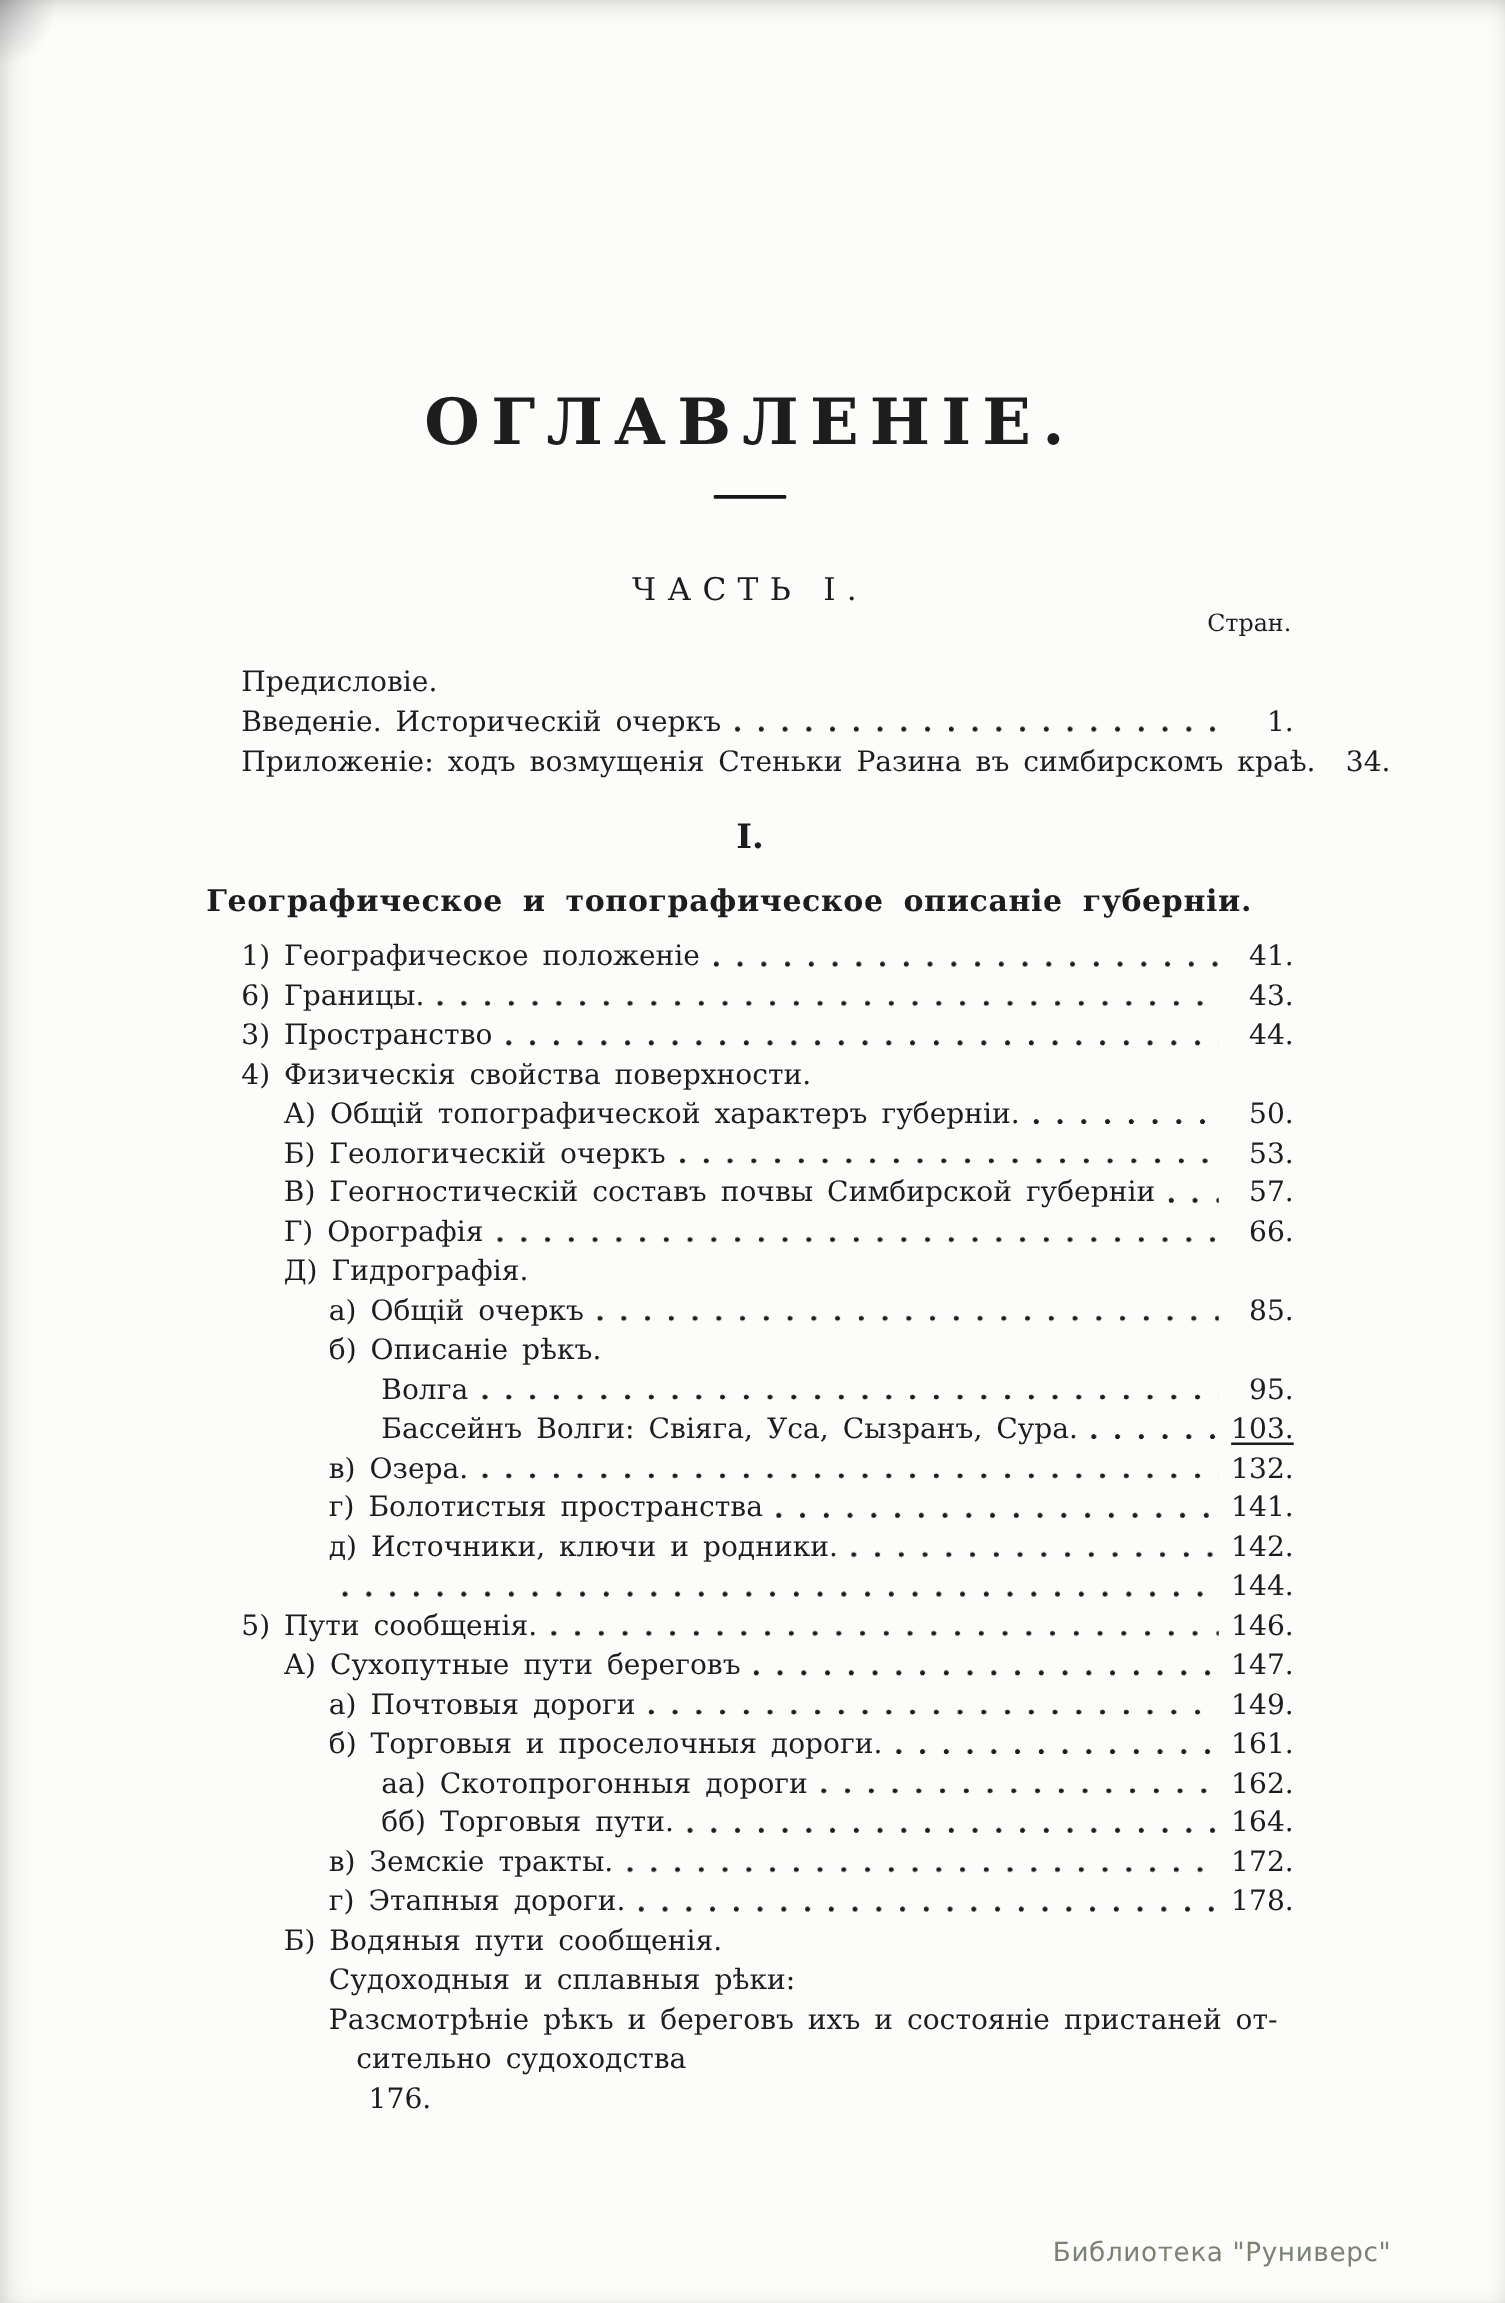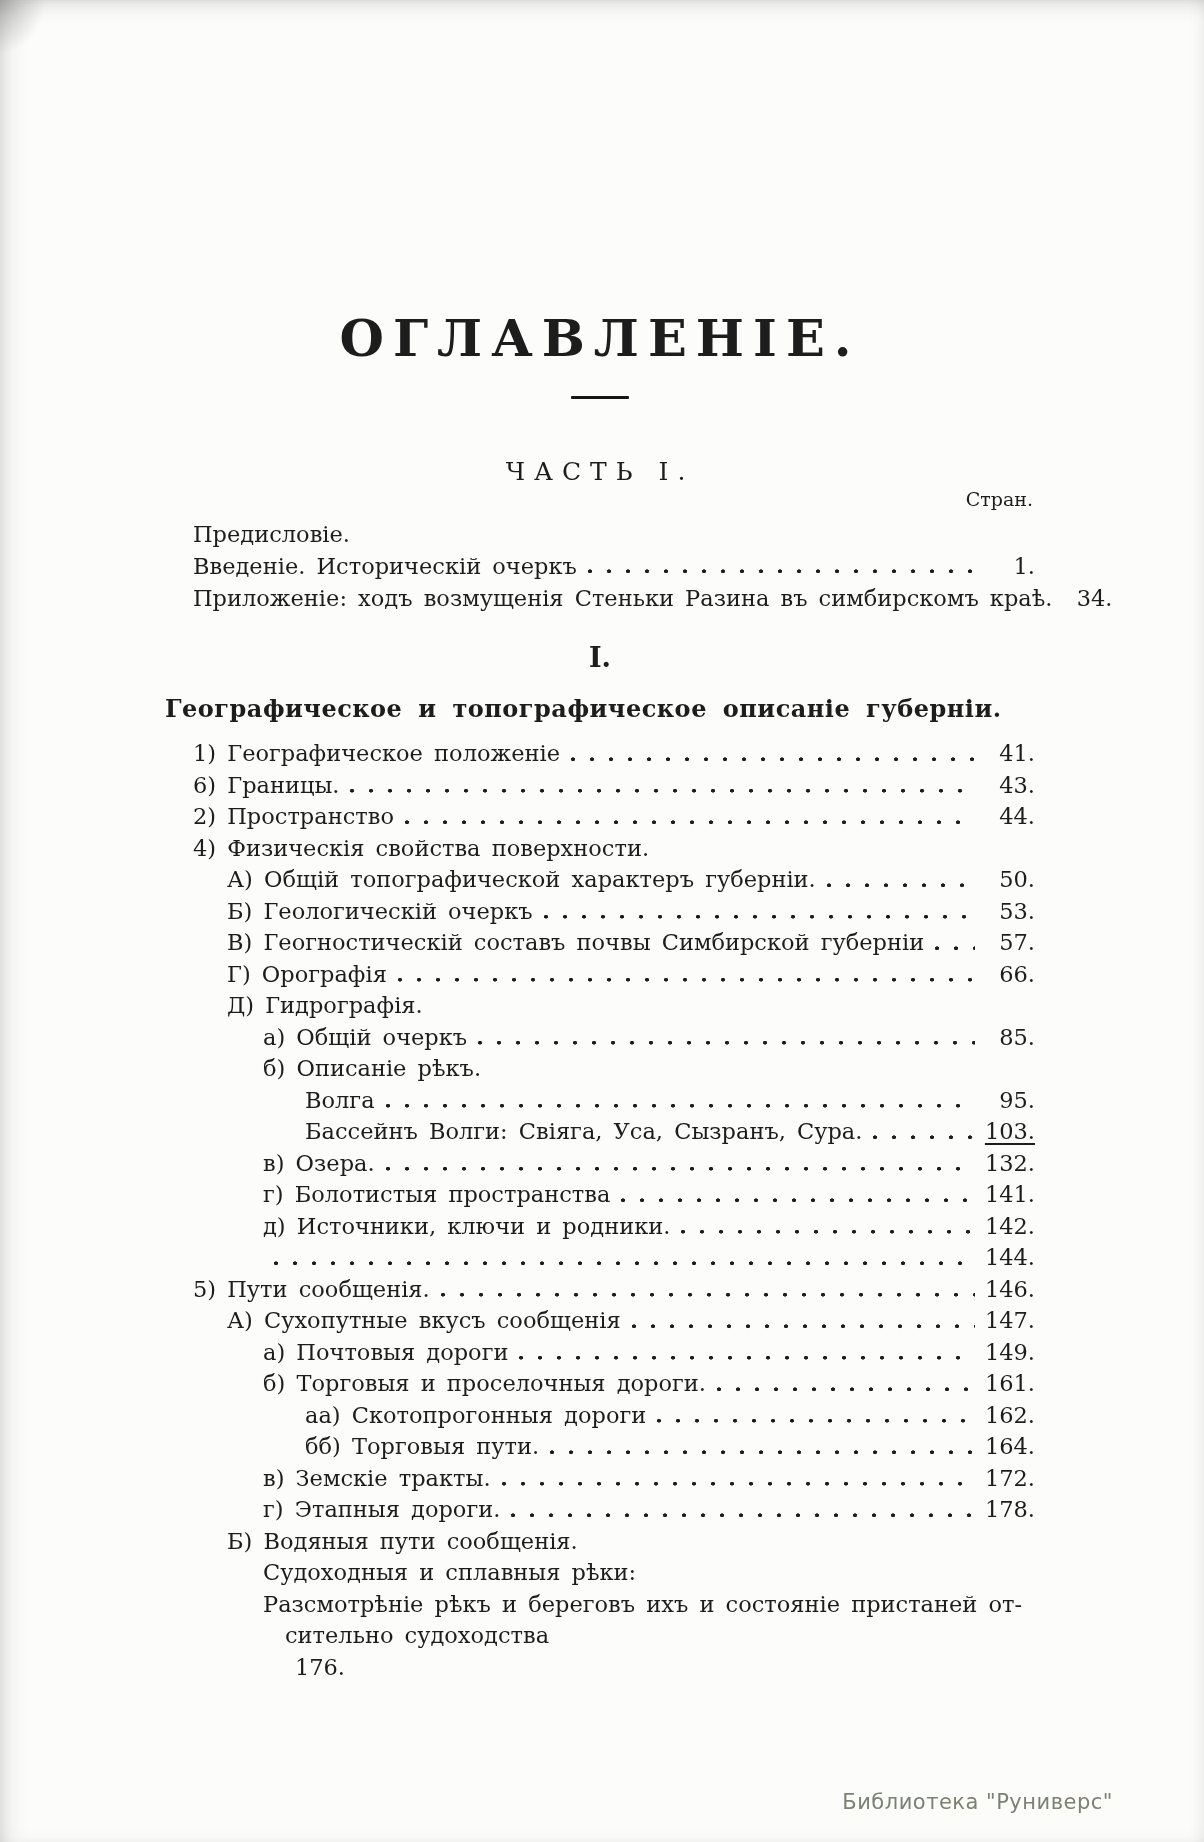--- a/index.html
+++ b/index.html
@@ -32,21 +32,21 @@
     word-spacing:2px;
   }
   .rule{width:58px;height:3px;background:#161616;margin:30px auto 0;border-radius:1px;}
   .part{
     text-align:center;font-size:25px;letter-spacing:9px;margin-top:60px;line-height:1;
   }
   .stran{
     text-align:right;font-size:19px;margin-top:4px;padding-right:2px;line-height:1.2;
   }
   .list{margin-top:0;}
-  .front{margin-top:8px;}
+  .front{margin-top:20px;}
   .toc{margin-top:14px;}
   .row{
     display:flex;align-items:baseline;
     height:31.5px;line-height:31.5px;
     font-size:22.5px;word-spacing:4px;white-space:nowrap;
   }
   .front .row{height:32px;line-height:32px;}
   .lab{flex:0 0 auto;}
   .dots{
     flex:1 1 auto;align-self:stretch;margin-left:4px;
@@ -106,21 +106,21 @@
           <span class="lab">1) Географическое положеніе</span>
           <span class="dots"></span>
           <span class="pg">41.</span>
         </div>
         <div class="row ind-0">
           <span class="lab">6) Границы.</span>
           <span class="dots"></span>
           <span class="pg">43.</span>
         </div>
         <div class="row ind-0">
-          <span class="lab">2) Пространство</span>
+          <span class="lab">3) Пространство</span>
           <span class="dots"></span>
           <span class="pg">44.</span>
         </div>
         <div class="row ind-0">
           <span class="lab">4) Физическія свойства поверхности.</span>
           <span class="fill"></span>
         </div>
         <div class="row ind-1">
           <span class="lab">А) Общій топографической характеръ губерніи.</span>
           <span class="dots"></span>
@@ -182,21 +182,21 @@
         <div class="row ind-2">
           <span class="dots"></span>
           <span class="pg">144.</span>
         </div>
         <div class="row ind-0">
           <span class="lab">5) Пути сообщенія.</span>
           <span class="dots"></span>
           <span class="pg">146.</span>
         </div>
         <div class="row ind-1">
-          <span class="lab">А) Сухопутные вкусъ сообщенія</span>
+          <span class="lab">А) Сухопутные пути береговъ</span>
           <span class="dots"></span>
           <span class="pg">147.</span>
         </div>
         <div class="row ind-2">
           <span class="lab">а) Почтовыя дороги</span>
           <span class="dots"></span>
           <span class="pg">149.</span>
         </div>
         <div class="row ind-2">
           <span class="lab">б) Торговыя и проселочныя дороги.</span>

